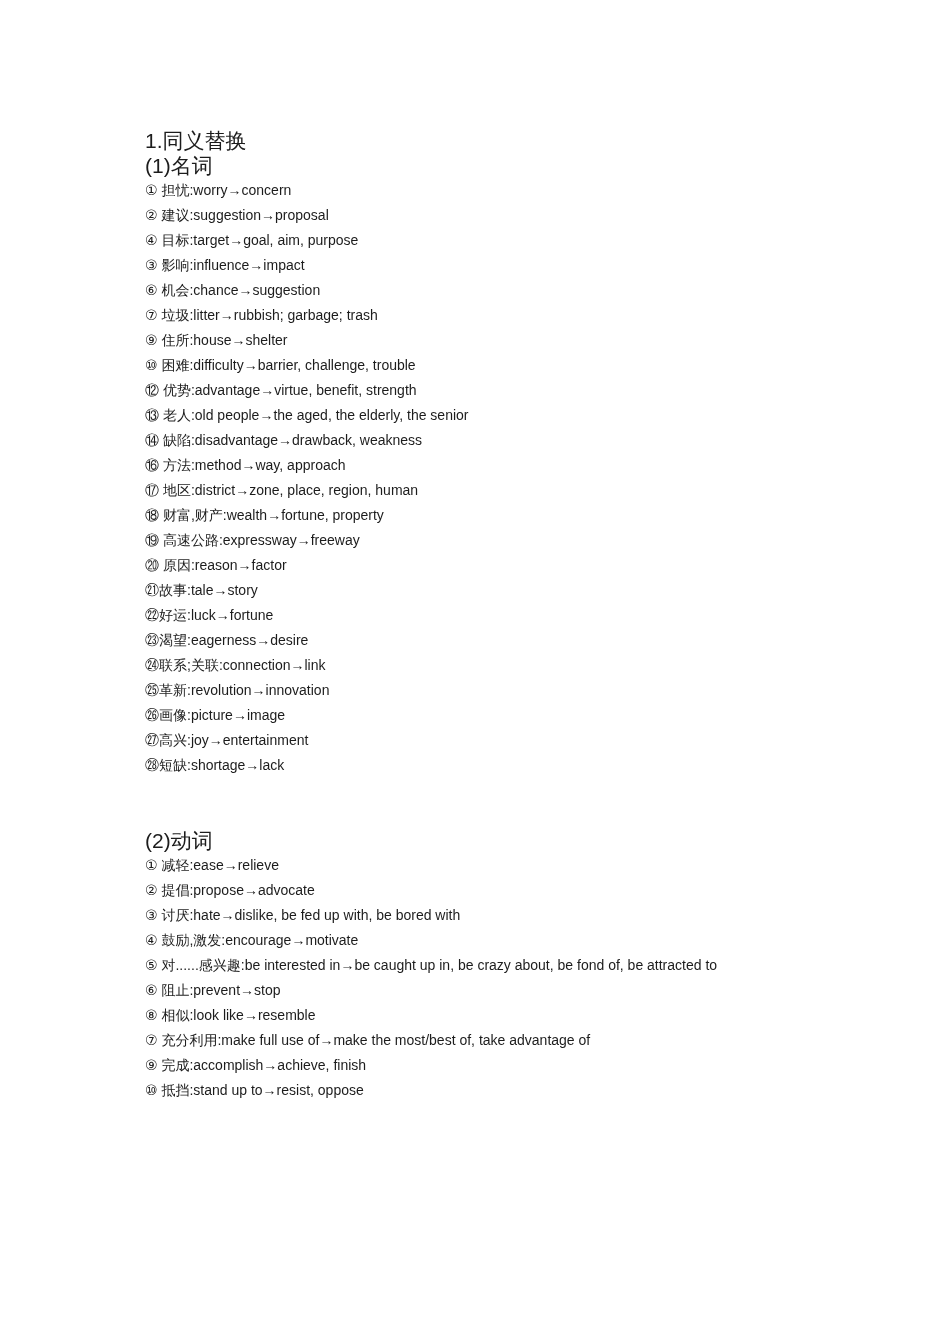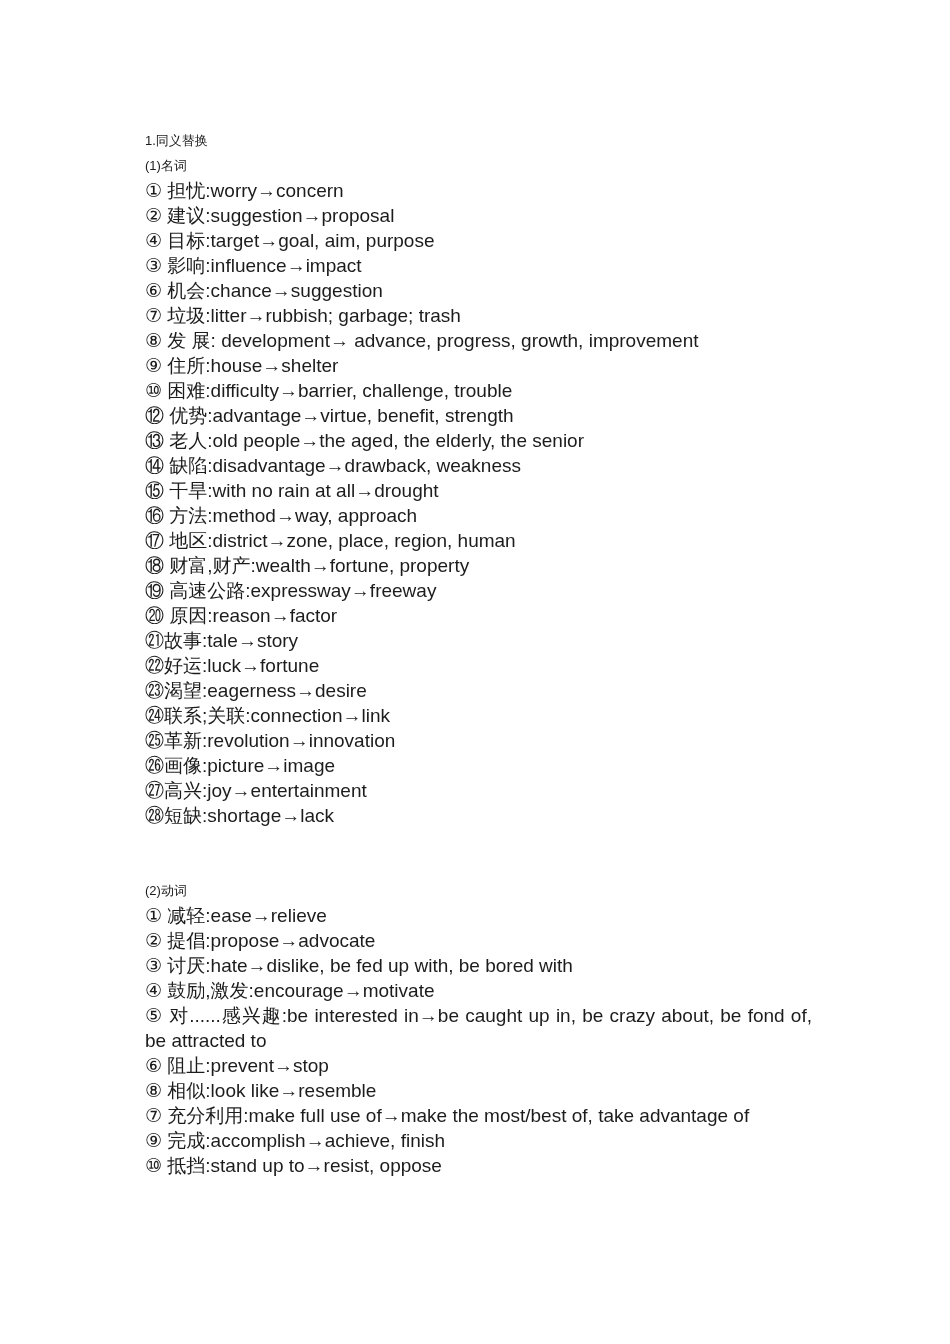--- a/index.html
+++ b/index.html
@@ -15,52 +15,50 @@
     color: #1c1c1c;
   }
   .page {
     box-sizing: border-box;
     width: 950px;
     height: 1344px;
     padding: 128px 138px 0 145px;
     background: #ffffff;
   }
   .line {
-    font-size: 19px;
+    font-size: 14px;
     line-height: 25px;
     white-space: pre-wrap;
     text-align: justify;
   }
   .doc-title, .section-heading {
-    font-size: 13px;
+    font-size: 21px;
     line-height: 25px;
   }
   .section-gap {
     height: 50px;
   }
 </style>
 </head>
 <body>
 
 <div class="page" id="doc-root">
     <div class="line doc-title">1.同义替换</div>
     <div class="line section-heading">(1)名词</div>
     <div class="line vocab-item">① 担忧:worry→concern</div>
     <div class="line vocab-item">② 建议:suggestion→proposal</div>
     <div class="line vocab-item">④ 目标:target→goal, aim, purpose</div>
     <div class="line vocab-item">③ 影响:influence→impact</div>
     <div class="line vocab-item">⑥ 机会:chance→suggestion</div>
     <div class="line vocab-item">⑦ 垃圾:litter→rubbish; garbage; trash</div>
-    <div class="line vocab-item">⑧ 发 展: development→ advance, progress, growth, improvement</div>
     <div class="line vocab-item">⑨ 住所:house→shelter</div>
     <div class="line vocab-item">⑩ 困难:difficulty→barrier, challenge, trouble</div>
     <div class="line vocab-item">⑫ 优势:advantage→virtue, benefit, strength</div>
     <div class="line vocab-item">⑬ 老人:old people→the aged, the elderly, the senior</div>
     <div class="line vocab-item">⑭ 缺陷:disadvantage→drawback, weakness</div>
-    <div class="line vocab-item">⑮ 干旱:with no rain at all→drought</div>
     <div class="line vocab-item">⑯ 方法:method→way, approach</div>
     <div class="line vocab-item">⑰ 地区:district→zone, place, region, human</div>
     <div class="line vocab-item">⑱ 财富,财产:wealth→fortune, property</div>
     <div class="line vocab-item">⑲ 高速公路:expressway→freeway</div>
     <div class="line vocab-item">⑳ 原因:reason→factor</div>
     <div class="line vocab-item">㉑故事:tale→story</div>
     <div class="line vocab-item">㉒好运:luck→fortune</div>
     <div class="line vocab-item">㉓渴望:eagerness→desire</div>
     <div class="line vocab-item">㉔联系;关联:connection→link</div>
     <div class="line vocab-item">㉕革新:revolution→innovation</div>

